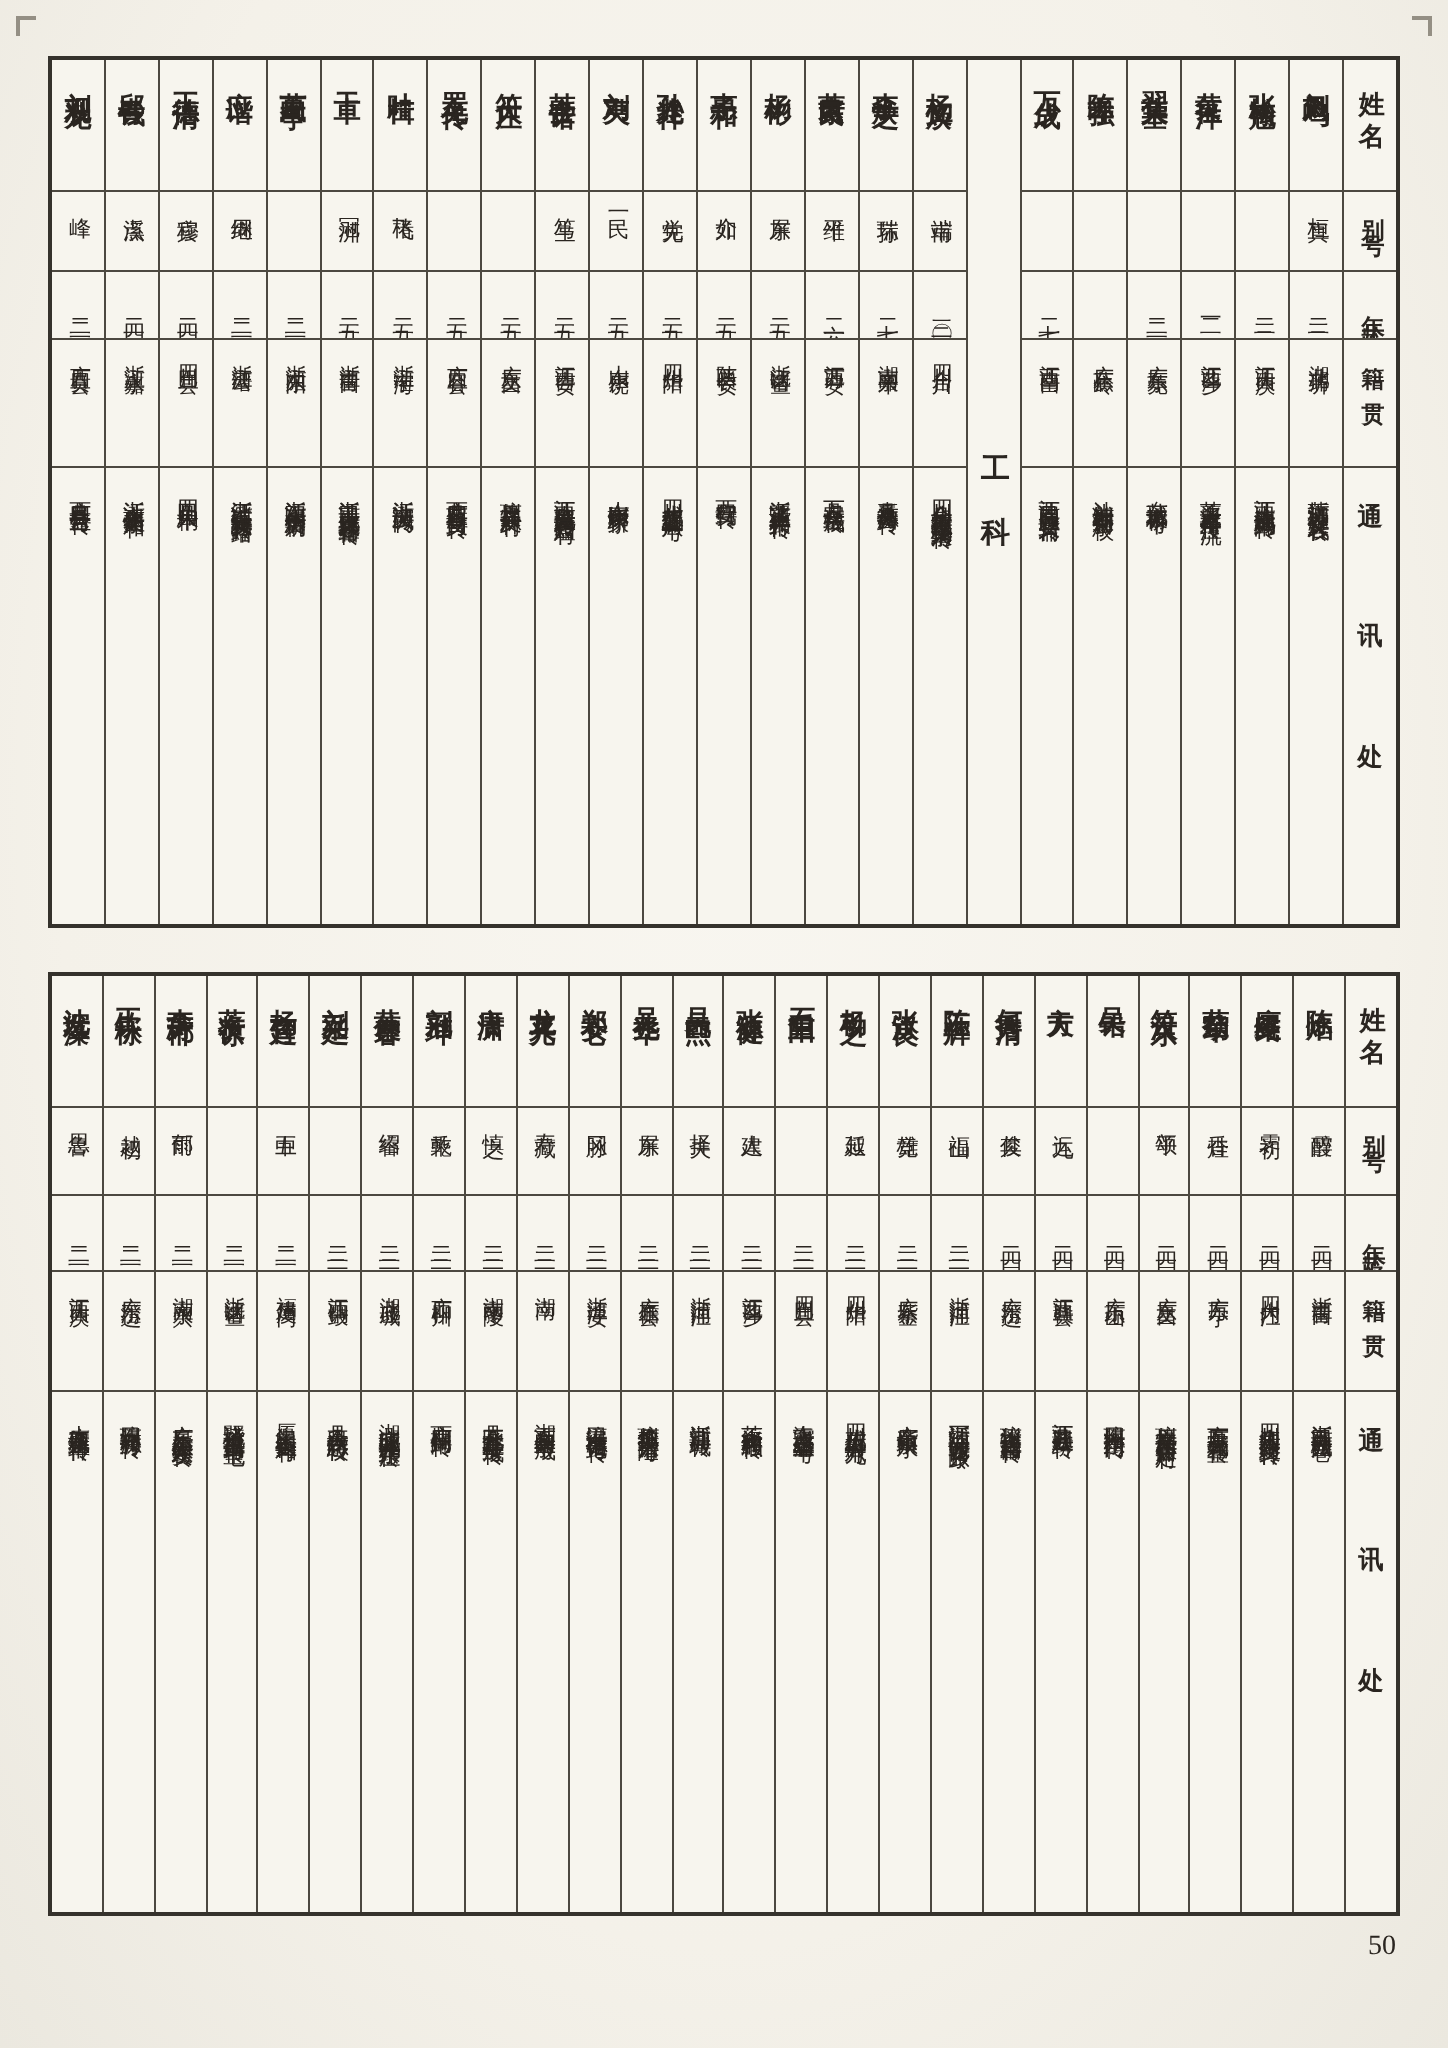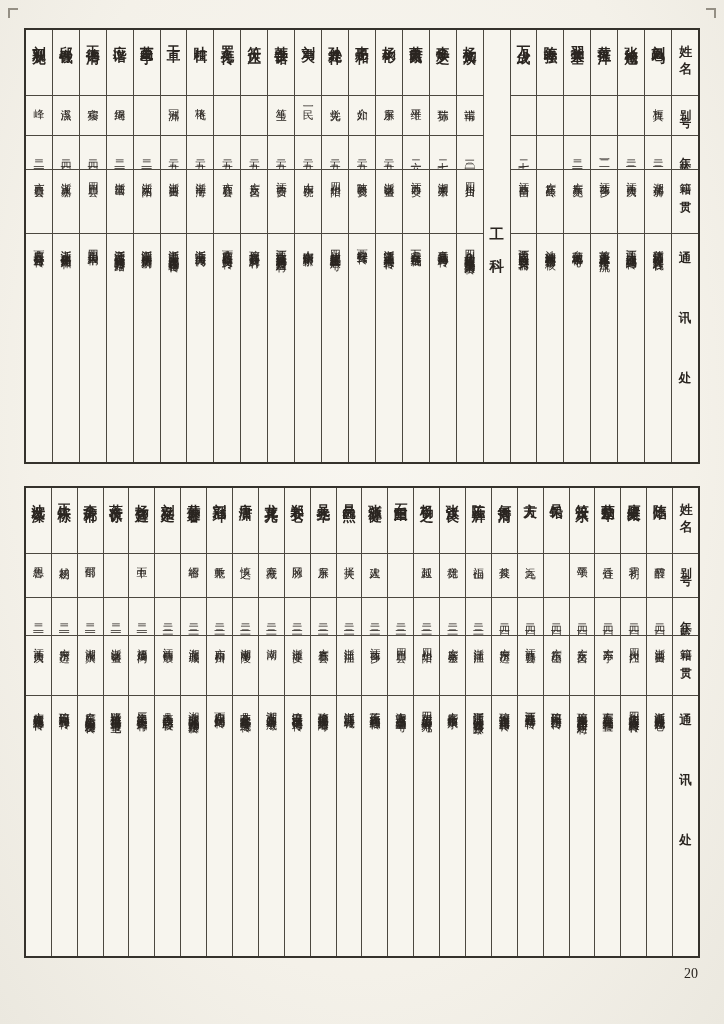--- a/index.html
+++ b/index.html
@@ -906,14 +906,14 @@
         </div>
         <div class="cell native">
           <span class="vtext">江西大庾</span>
         </div>
         <div class="cell address">
           <span class="vtext">大庾新城镇晋丰祥转</span>
         </div>
       </div>
     </div>
 
-  <div class="page-number">20</div>
+  <div class="page-number">50</div>
 </div>
 
 </body></html>

